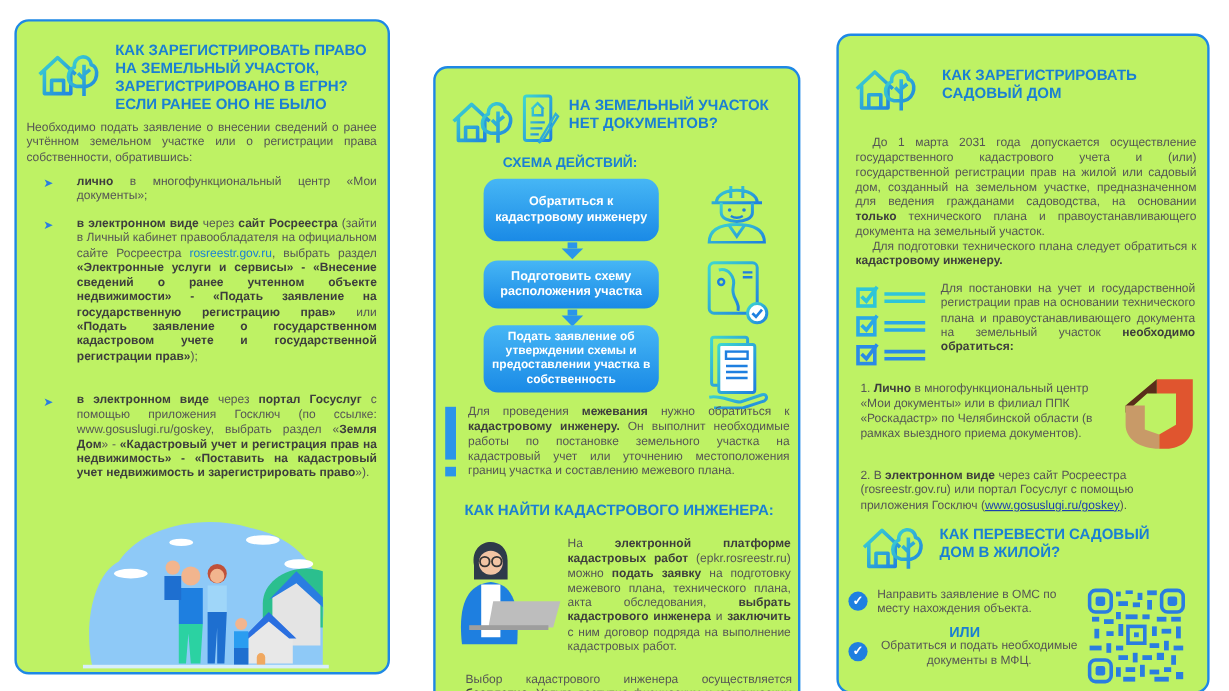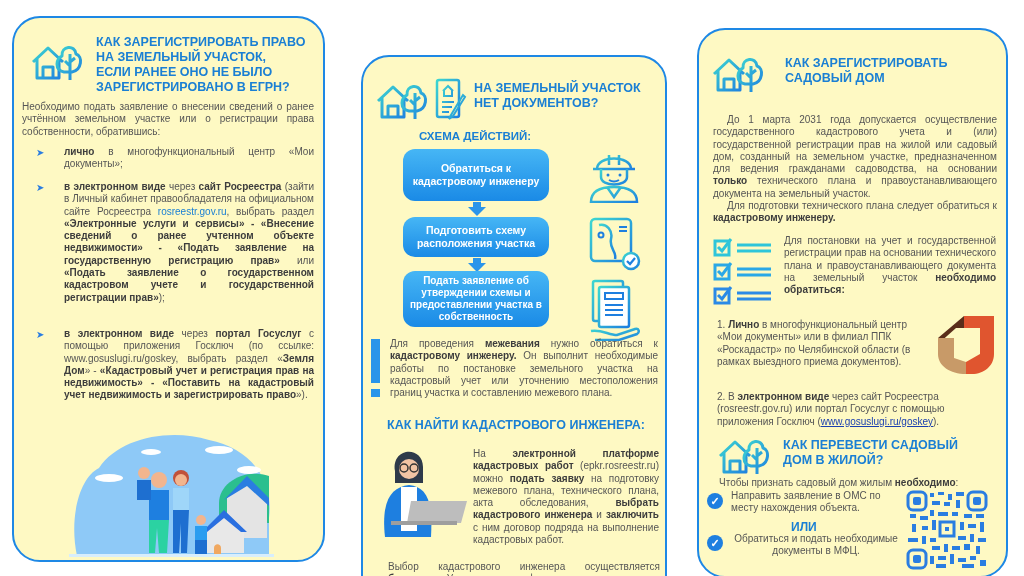--- a/index.html
+++ b/index.html
@@ -1,18 +1,18 @@
 <!DOCTYPE html>
 <html><head>
 <meta charset="utf-8">
 <style>
   * { box-sizing: border-box; margin: 0; padding: 0; }
   html, body { width: 1024px; height: 576px; background: #ffffff; overflow: hidden; }
   body { font-family: "Liberation Sans", sans-serif; color: #4a4a4a; position: relative; }
-  .panel { position: absolute; border: 2.5px solid #1e88e5; border-radius: 28px; background: #fef9c3; }
+  .panel { position: absolute; border: 2.5px solid #1e88e5; border-radius: 12px; background: #bef264; }
   #p1 { left: 12px; top: 16px; width: 313px; height: 546px; }
   #p2 { left: 361px; top: 16px; width: 306px; height: 552px; margin-top: 39px; }
   #p3 { left: 697px; top: 28px; width: 311px; height: 550px; }
   .abs { position: absolute; }
   .h-title { color: #1a7fd4; font-weight: bold; font-size: 12.5px; line-height: 15px; text-transform: uppercase; }
   .txt { font-size: 10px; line-height: 12.3px; color: #555; text-align: justify; }
   .txt b { color: #3d3d3d; }
   .link { color: #1a7fd4; font-weight: normal; }
   .ul { color: #1a3fb0; text-decoration: underline; margin-top: 17px; }
   .arrow-b { color: #2a7de1; font-size: 10px; position: absolute; left: 22px; }
@@ -37,22 +37,22 @@
           <stop offset="0" stop-color="#3dd6d0"></stop>
           <stop offset="1" stop-color="#1e7fe0"></stop>
         </linearGradient>
       </defs>
     <path d="M3 22 L18 8 L33 22 M7 19 V38 H29 V19 M13 38 V27 H23 V38" fill="none" stroke="url(#g1)" stroke-width="3" stroke-linejoin="round"></path>
     <path d="M34 32 C24 30 26 18 32 16 C31 6 45 4 46 14 C53 16 52 30 42 32 Z M40 40 V14 M40 26 L35 21 M40 22 L45 18" fill="none" stroke="url(#g1)" stroke-width="3" stroke-linejoin="round"></path>
   </svg>
   <div class="abs h-title" style="left:82px;top:17px;width:220px">
     <div>КАК ЗАРЕГИСТРИРОВАТЬ ПРАВО</div>
     <div>НА ЗЕМЕЛЬНЫЙ УЧАСТОК,</div>
+    <div>ЗАРЕГИСТРИРОВАНО В ЕГРН?</div>
     <div>ЕСЛИ РАНЕЕ ОНО НЕ БЫЛО</div>
-    <div>ЗАРЕГИСТРИРОВАНО В ЕГРН?</div>
   </div>
   <div class="abs txt" style="left:8px;top:83px;width:292px">Необходимо подать заявление о внесении сведений о ранее учтённом земельном участке или о регистрации права собственности, обратившись:</div>
 
   <span class="arrow-b" style="top:129px">➤</span>
   <div class="abs txt" style="left:50px;top:128px;width:250px">
     <b>лично</b><span> в многофункциональный центр «Мои документы»;</span>
   </div>
 
   <span class="arrow-b" style="top:164px">➤</span>
   <div class="abs txt" style="left:50px;top:163px;width:250px">
@@ -226,23 +226,20 @@
     <span>2. В </span><b>электронном виде</b><span> через сайт Росреестра (rosreestr.gov.ru) или портал Госуслуг с помощью приложения Госключ (</span><span class="ul">www.gosuslugi.ru/goskey</span><span>).</span>
   </div>
 
   <svg class="abs" style="left:18px;top:404px" width="54" height="42" viewBox="0 0 54 42">
     <path d="M3 22 L18 8 L33 22 M7 19 V38 H29 V19 M13 38 V27 H23 V38" fill="none" stroke="url(#g3)" stroke-width="3" stroke-linejoin="round"></path>
     <path d="M34 32 C24 30 26 18 32 16 C31 6 45 4 46 14 C53 16 52 30 42 32 Z M40 40 V14 M40 26 L35 21 M40 22 L45 18" fill="none" stroke="url(#g3)" stroke-width="3" stroke-linejoin="round"></path>
   </svg>
   <div class="abs h-title" style="left:84px;top:408px;width:200px">
     <div>КАК ПЕРЕВЕСТИ САДОВЫЙ</div>
     <div>ДОМ В ЖИЛОЙ?</div>
-  </div>
-  <div class="abs txt" style="left:20px;top:447px;width:284px;text-align:left">
-    <span>Чтобы признать садовый дом жилым </span><b>необходимо</b><span>:</span>
   </div>
   <div class="check-circ" style="left:8px;top:463px">✓</div>
   <div class="abs txt" style="left:32px;top:460px;width:150px;text-align:left">Направить заявление в ОМС по месту нахождения объекта.</div>
   <div class="abs h-title" style="left:92px;top:490px;font-size:12px">ИЛИ</div>
   <div class="check-circ" style="left:8px;top:505px">✓</div>
   <div class="abs txt" style="left:32px;top:503px;width:170px;text-align:center">Обратиться и подать необходимые документы в МФЦ.</div>
 
   <svg class="abs" style="left:207px;top:460px" width="82" height="80" viewBox="0 0 82 80">
     <g fill="#2a7de1">
       <rect x="2" y="2" width="18" height="18" rx="5" fill="none" stroke="#2a7de1" stroke-width="3"></rect>

